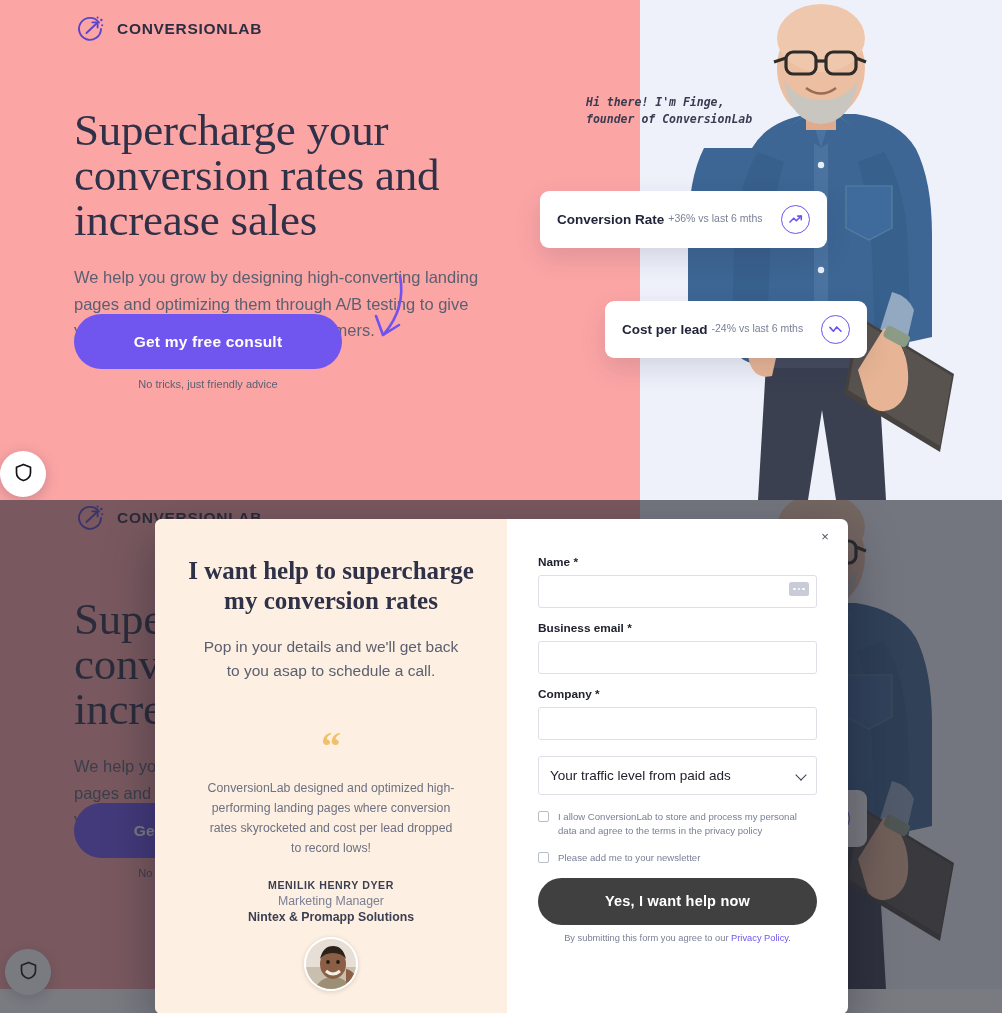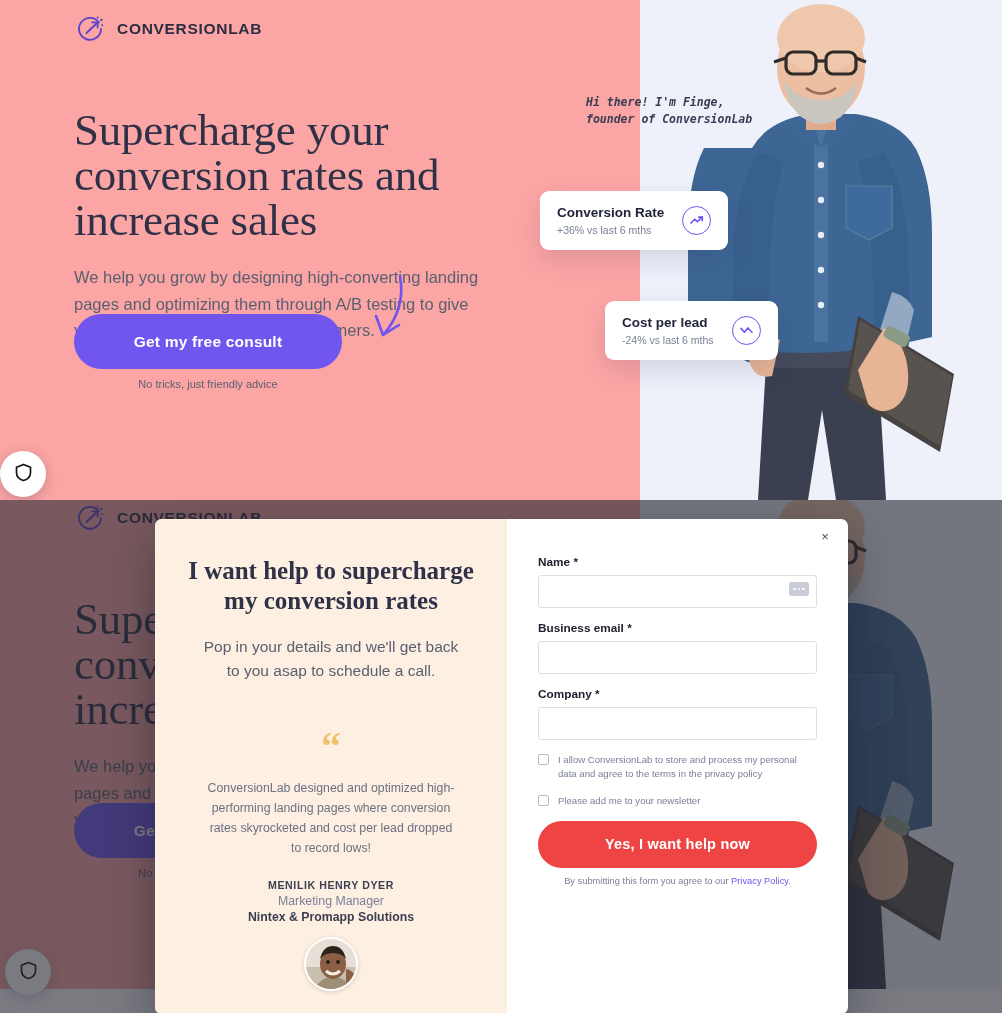--- a/index.html
+++ b/index.html
@@ -52,21 +52,21 @@
 
   
   .hero-photo { position: absolute; right: 0; top: 0; width: 362px; height: 500px; }
 
   
   .stat-card {
     position: absolute; background: #fff; border-radius: 9px;
     box-shadow: 0 10px 26px rgba(40,44,80,.14);
     padding: 14px 17px; display: flex; align-items: center; gap: 18px;
   }
-  .stat-card .txt { display: flex; flex-direction: column; gap: 4px; justify-content: center; }
+  .stat-card .txt { display: flex; flex-direction: row; gap: 4px; justify-content: center; }
   .stat-title { font-size: 13.5px; font-weight: 600; color: #22243a; white-space: nowrap; }
   .stat-delta { font-size: 10.5px; color: #7a8096; white-space: nowrap; }
   .stat-ic {
     width: 29px; height: 29px; border-radius: 50%;
     border: 1.6px solid #6f52ef; display: flex; align-items: center; justify-content: center;
     flex: 0 0 29px;
   }
   #stat-conversion { left: 540px; top: 191px; }
   #stat-cpl { left: 605px; top: 301px; }
 
@@ -154,21 +154,21 @@
     transform: rotate(45deg); pointer-events: none;
   }
   .cbrow { display: flex; gap: 9px; align-items: flex-start; margin-bottom: 13px; }
   .cbox {
     width: 11px; height: 11px; border: 1px solid #b9bdc9; border-radius: 2px;
     background: #fff; flex: 0 0 11px; margin-top: 1px; cursor: pointer;
   }
   .cbtext { font-size: 9.6px; line-height: 1.45; color: #7a8096; }
   .submit-btn {
     display: block; width: 100%; height: 47px; border-radius: 24px;
-    background: #ef4444; color: #fff; font-size: 14.5px; font-weight: 700;
+    background: #404040; color: #fff; font-size: 14.5px; font-weight: 700;
     border: none; cursor: pointer; margin-top: 6px; letter-spacing: .2px;
   }
   .submit-note { margin-top: 8px; font-size: 9.3px; color: #7a8096; text-align: center; }
   .submit-note a { color: #7055ef; text-decoration: none; }
 </style>
 </head>
 <body>
 
 <div class="page">
 
@@ -451,20 +451,26 @@
           <div class="fld-label">Business email *</div>
           <input class="fld-input" type="email" placeholder="" style="">
         </div>
 
         <div class="fld">
           <div class="fld-label">Company *</div>
           <input class="fld-input" type="text" placeholder="" style="">
         </div>
 
 
+        <div class="select-wrap">
+          <select class="fld-select">
+            <option>Your traffic level from paid ads</option>
+          </select>
+          <span class="select-chev"></span>
+        </div>
 
         <div class="cbrow">
           <span class="cbox"></span>
           <span class="cbtext">I allow ConversionLab to store and process my personal data and agree to the terms in the privacy policy</span>
         </div>
 
         <div class="cbrow">
           <span class="cbox"></span>
           <span class="cbtext">Please add me to your newsletter</span>
         </div>

